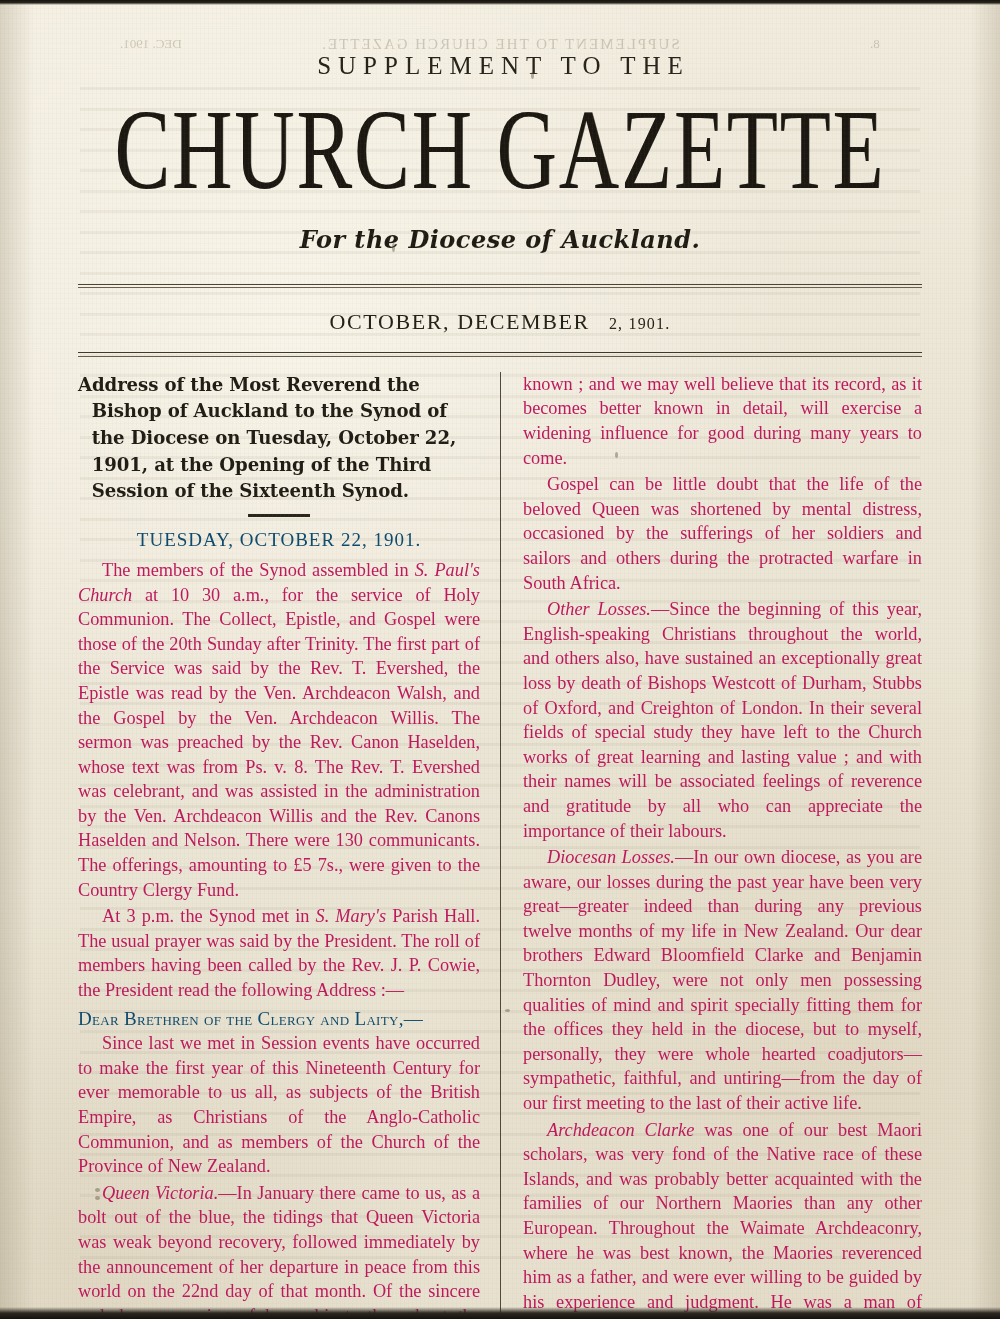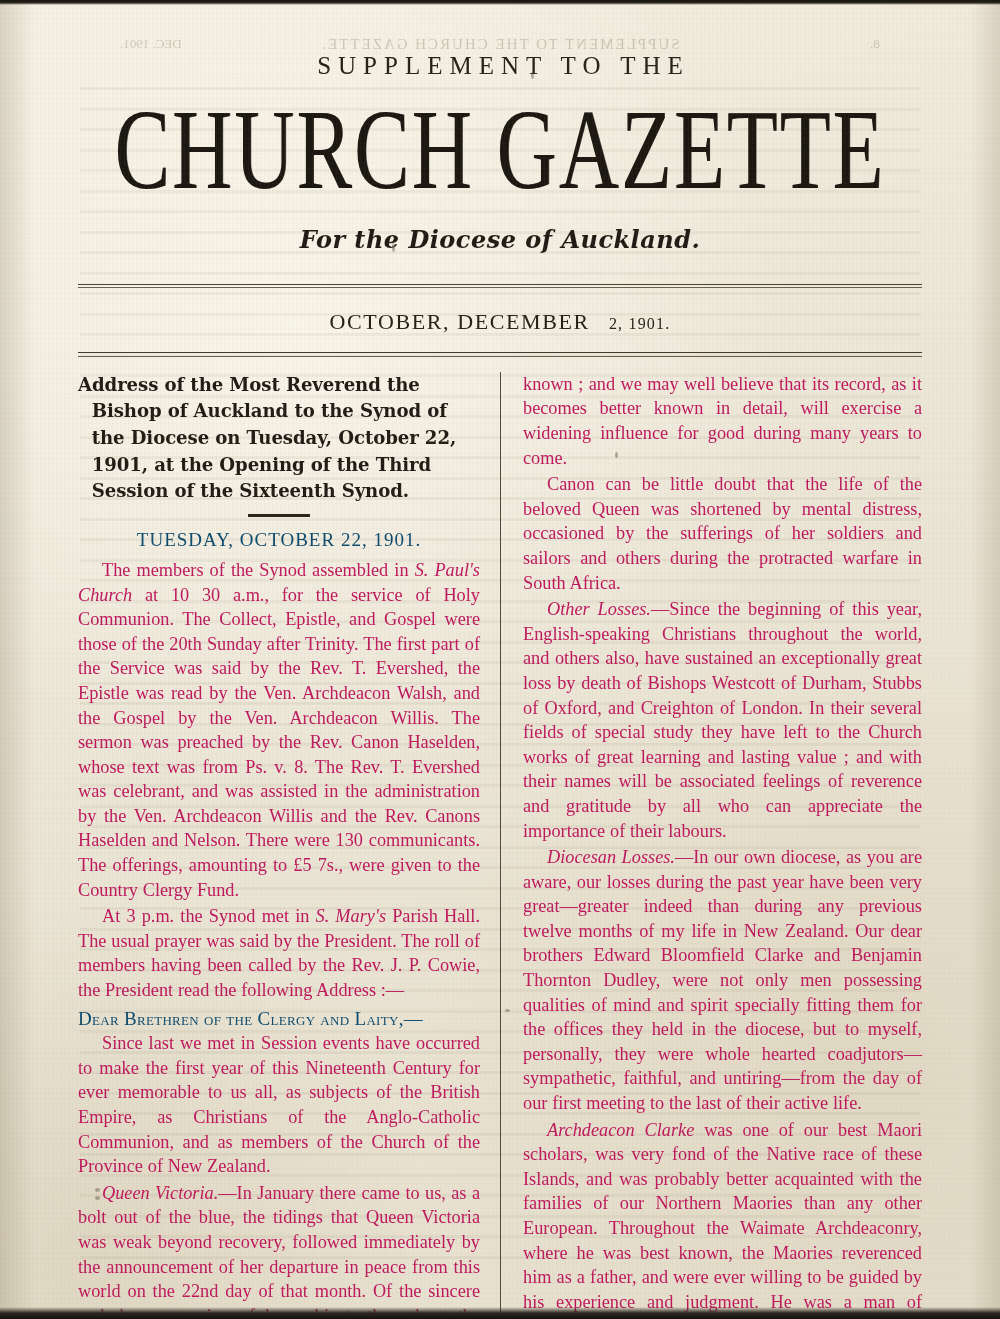--- a/index.html
+++ b/index.html
@@ -297,21 +297,21 @@
           <p class="body">At 3 p.m. the Synod met in <i>S. Mary's</i> Parish Hall. The usual prayer was said by the President.  The roll of members having been called by the Rev. J. P. Cowie, the President read the following Address :—</p>
           <div class="smallcaps-line">Dear Brethren of the Clergy and Laity,—</div>
           <p class="body">Since last we met in Session events have occurred to make the first year of this Nineteenth Century for ever memorable to us all, as subjects of the British Empire, as Christians of the Anglo-Catholic Communion, and as members of the Church of the Province of New Zealand.</p>
           <p class="body"><i>Queen Victoria.</i>—In January there came to us, as a bolt out of the blue, the tidings that Queen Victoria was weak beyond recovery, followed immediately by the announcement of her departure in peace from this world on the 22nd day of that month.  Of the sincere and deep mourning of her subjects throughout the Empire for her loss, it is unnecessary for me to speak. We may truly thank God for the influence of her Christian example wherever her manner of life was</p>
         </div>
       </div>
 
       <div class="col col-right">
         <div>
           <p class="body noindent">known ; and we may well believe that its record, as it becomes better known in detail, will exercise a widening influence for good during many years to come.</p>
-          <p class="body">Canon can be little doubt that the life of the beloved Queen was shortened by mental distress, occasioned by the sufferings of her soldiers and sailors and others during the protracted warfare in South Africa.</p>
+          <p class="body">Gospel can be little doubt that the life of the beloved Queen was shortened by mental distress, occasioned by the sufferings of her soldiers and sailors and others during the protracted warfare in South Africa.</p>
           <p class="body"><i>Other Losses.</i>—Since the beginning of this year, English-speaking Christians throughout the world, and others also, have sustained an exceptionally great loss by death of Bishops Westcott of Durham, Stubbs of Oxford, and Creighton of London.  In their several fields of special study they have left to the Church works of great learning and lasting value ; and with their names will be associated feelings of reverence and gratitude by all who can appreciate the importance of their labours.</p>
           <p class="body"><i>Diocesan Losses.</i>—In our own diocese, as you are aware, our losses during the past year have been very great—greater indeed than during any previous twelve months of my life in New Zealand.  Our dear brothers Edward Bloomfield Clarke and Benjamin Thornton Dudley, were not only men possessing qualities of mind and spirit specially fitting them for the offices they held in the diocese, but to myself, personally, they were whole hearted coadjutors—sympathetic, faithful, and untiring—from the day of our first meeting to the last of their active life.</p>
           <p class="body"><i>Archdeacon Clarke</i> was one of our best Maori scholars, was very fond of the Native race of these Islands, and was probably better acquainted with the families of our Northern Maories than any other European.  Throughout the Waimate Archdeaconry, where he was best known, the Maories reverenced him as a father, and were ever willing to be guided by his experience and judgment.  He was a man of transparent sincerity, and in all his dealings inspired confidence in those with whom he had to do.  He received from the Archbishop of Canterbury the degree of Bachelor of Divinity, in recognition of his good work among the Maories.</p>
         </div>
       </div>
 
     </div>
   </div>
 
   <span class="speck" style="left:531px; top:72px; width:3px; height:7px;"></span>

